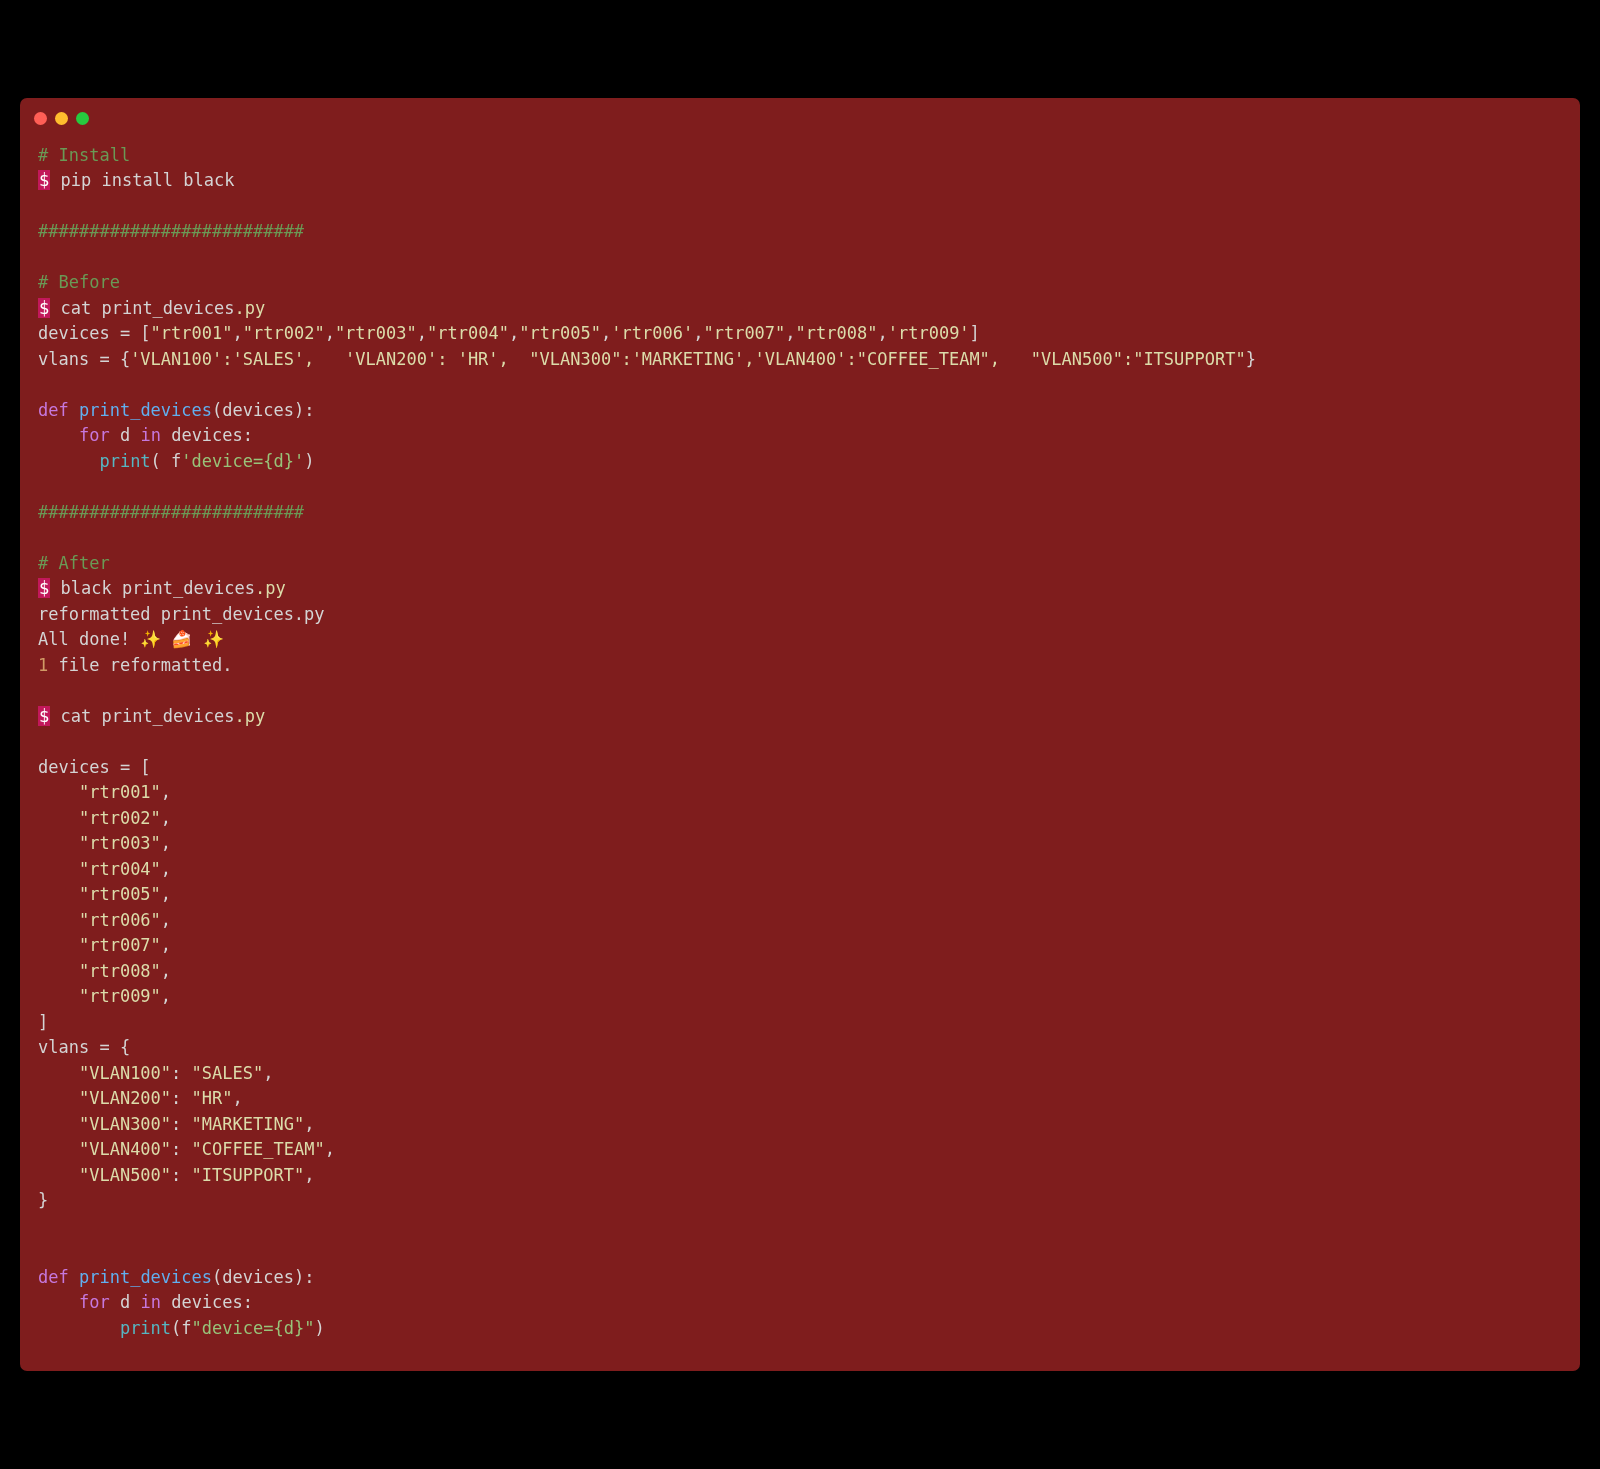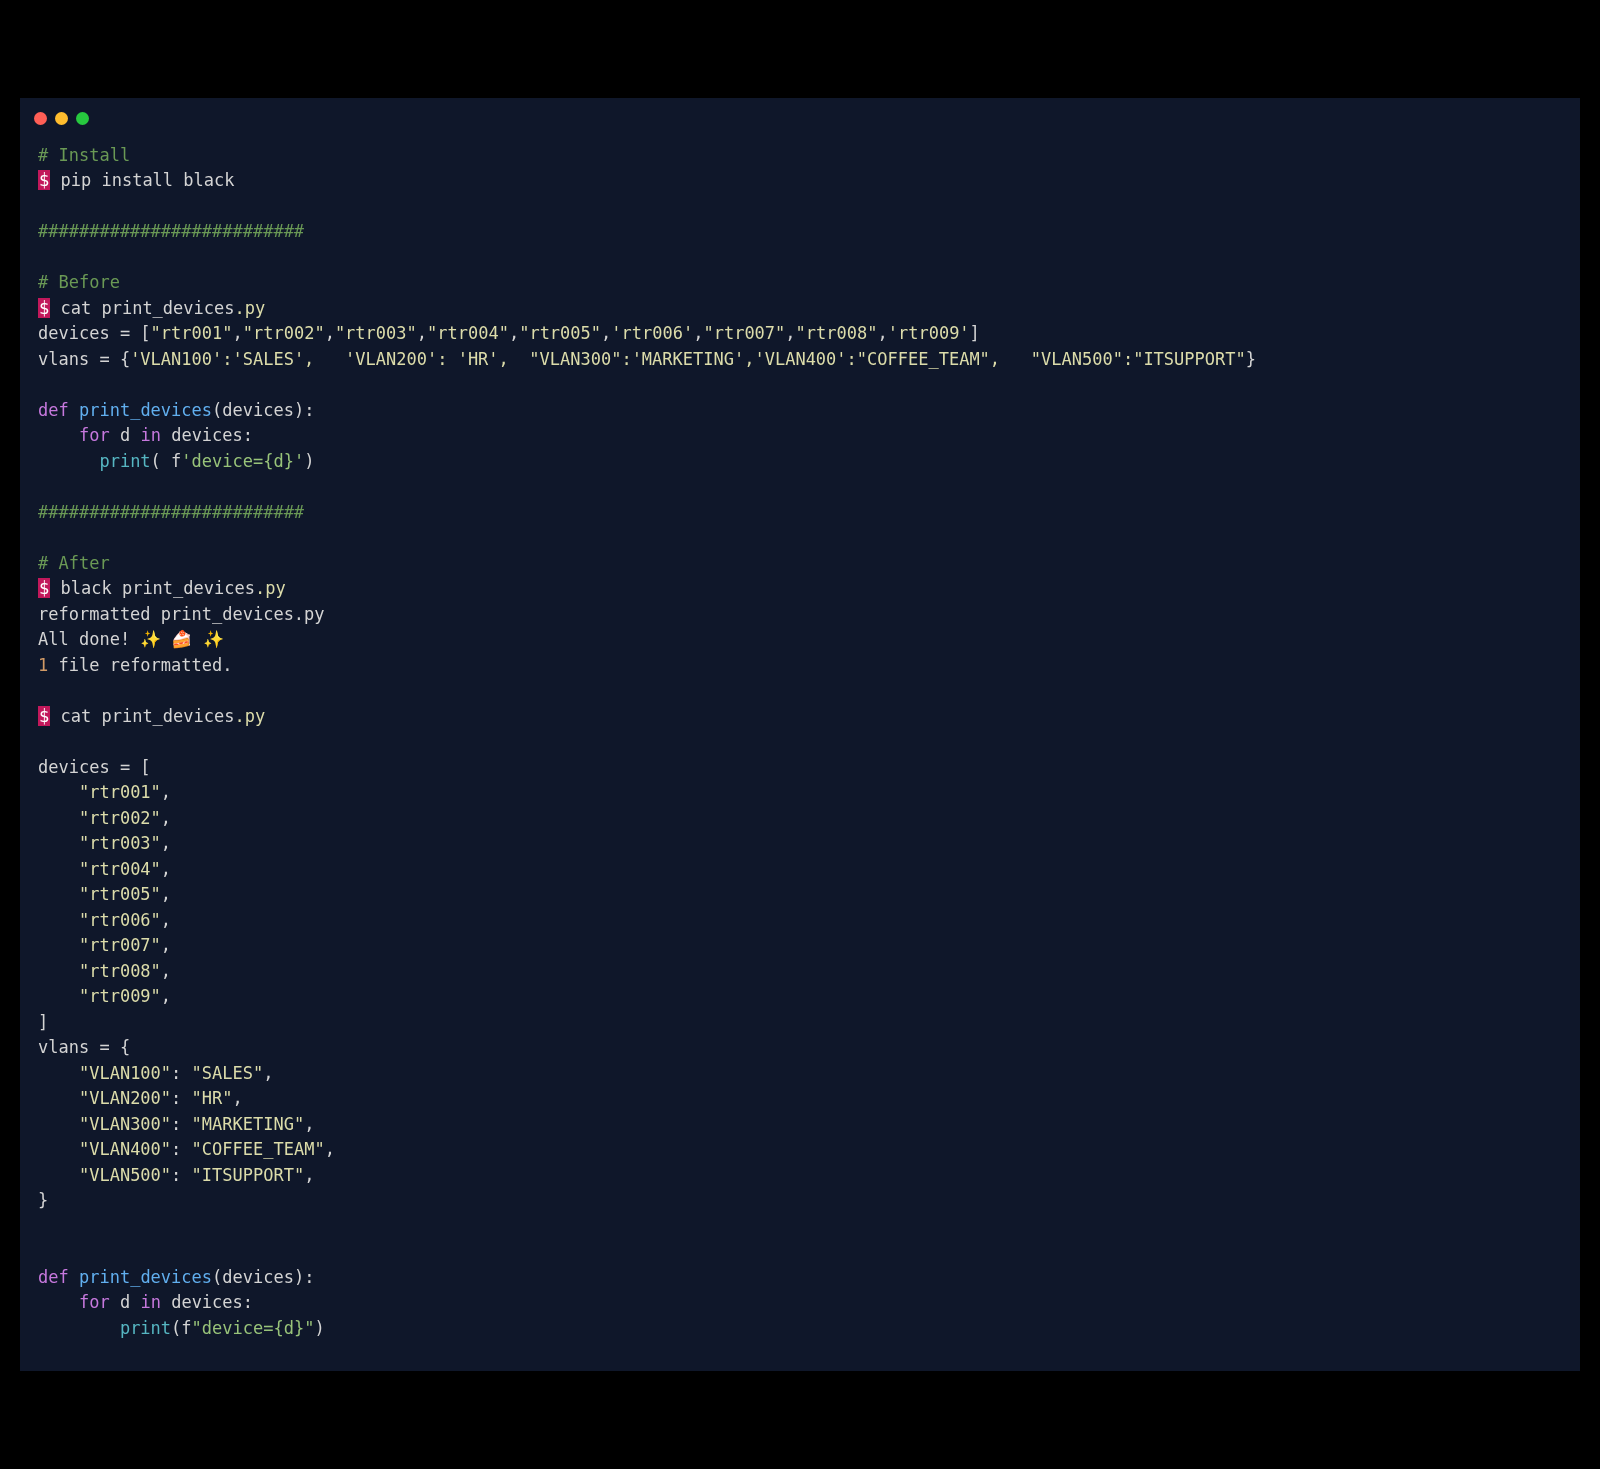--- a/index.html
+++ b/index.html
@@ -7,22 +7,22 @@
     background: #000;
     display: flex;
     align-items: center;
     justify-content: center;
     min-height: 100vh;
     padding: 20px;
     font-family: ui-monospace, "SF Mono", "Monaco", "Menlo", "Consolas", monospace;
   }
   .terminal {
     width: 1560px;
-    background: #0f172a;
-    border-radius: 0;
+    background: #7f1d1d;
+    border-radius: 7px;
     padding-bottom: 20px;
     overflow: hidden;
   }
   .titlebar {
     display: flex;
     gap: 8px;
     padding: 14px 14px 8px 14px;
   }
   .dot {
     width: 13px;

